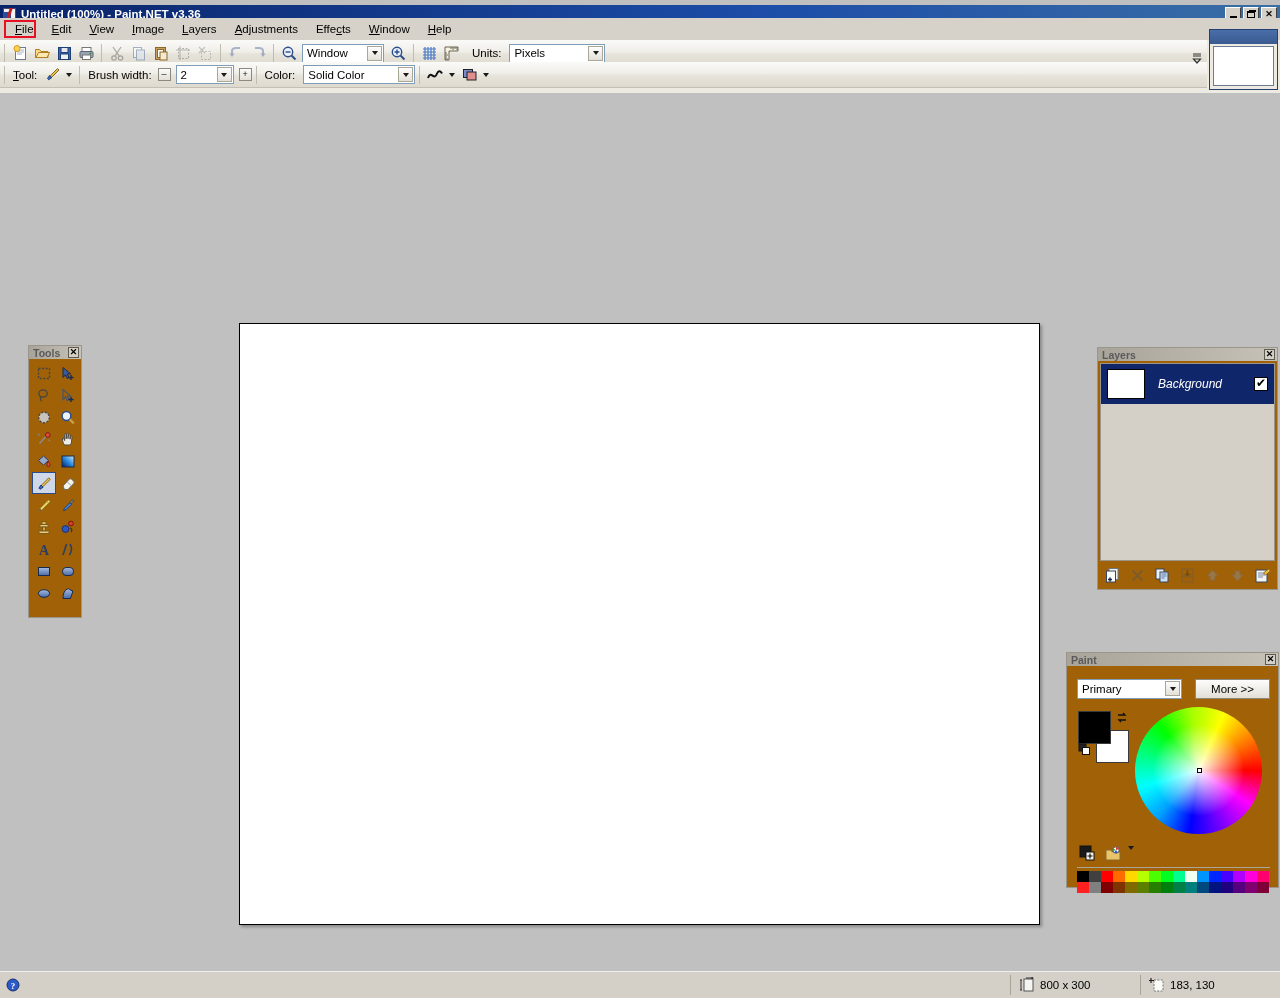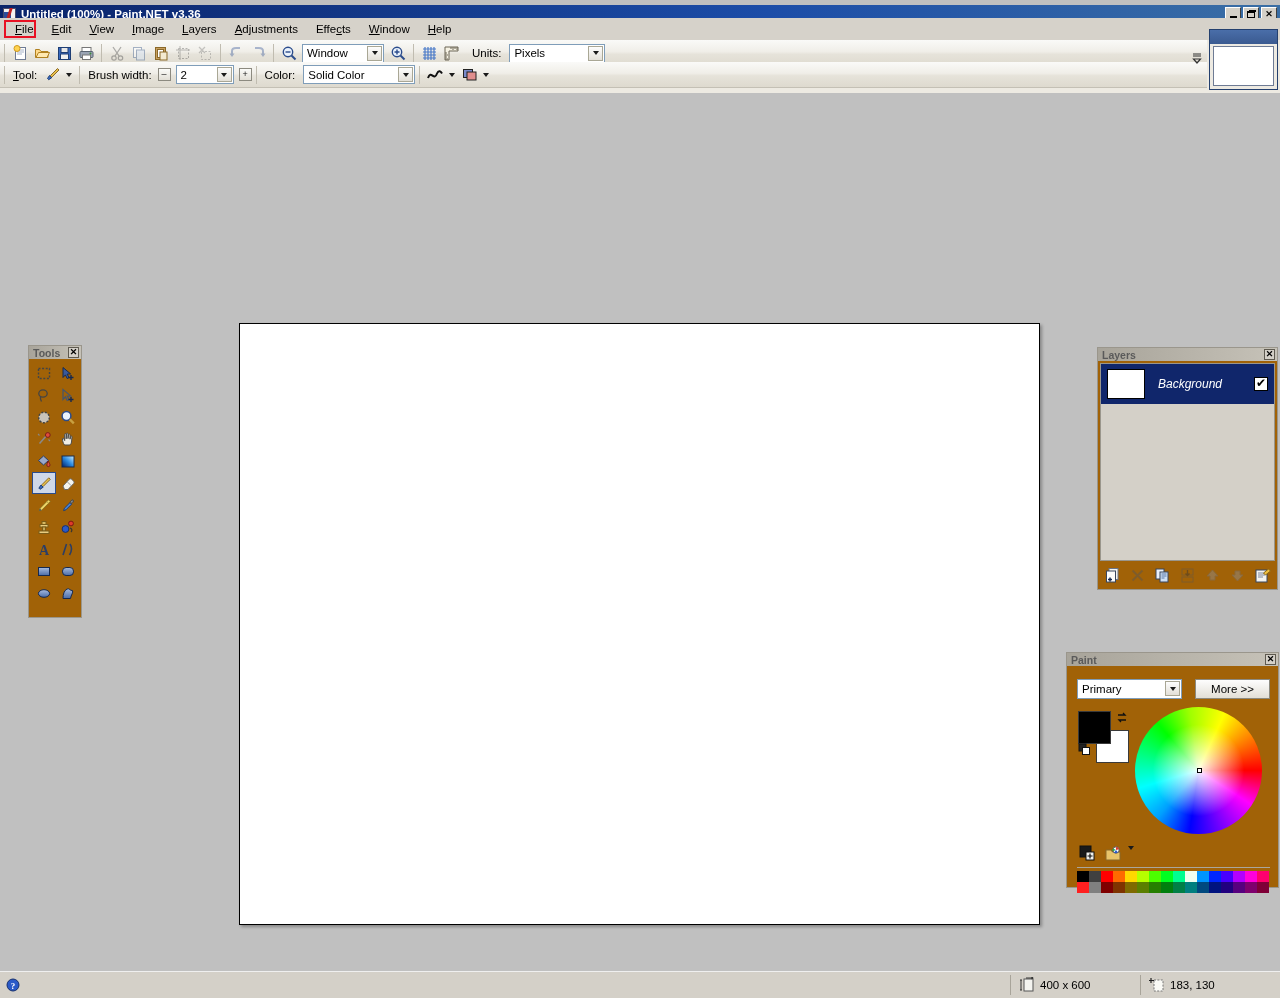--- a/index.html
+++ b/index.html
@@ -715,21 +715,21 @@
     </span>
   </div>
   <div id="status-size">
     <span class="sicon">
       <svg width="16" height="16" viewBox="0 0 16 16">
           <rect x="5" y="2" width="9" height="12" fill="#F4F4F0" stroke="#555"></rect>
           <path d="M2 3v10M1 3h2M1 13h2M2 8l0 0" stroke="#333"></path>
           <path d="M7 1h7M12 1l2 0M12.5.2L14.2 1 12.5 1.8" fill="none" stroke="#333"></path>
         </svg>
     </span>
-    <span class="stext">400 x 600</span>
+    <span class="stext">800 x 300</span>
   </div>
   <div id="status-pos">
     <span class="sicon">
       <svg width="16" height="16" viewBox="0 0 16 16">
           <rect x="5" y="3" width="9" height="11" fill="#FAFAF6" stroke="#777" stroke-dasharray="2 1.4"></rect>
           <path d="M2 1v5M0 3.5h5" stroke="#222" stroke-width="1.2"></path>
         </svg>
     </span>
     <span class="stext">183, 130</span>
   </div>

